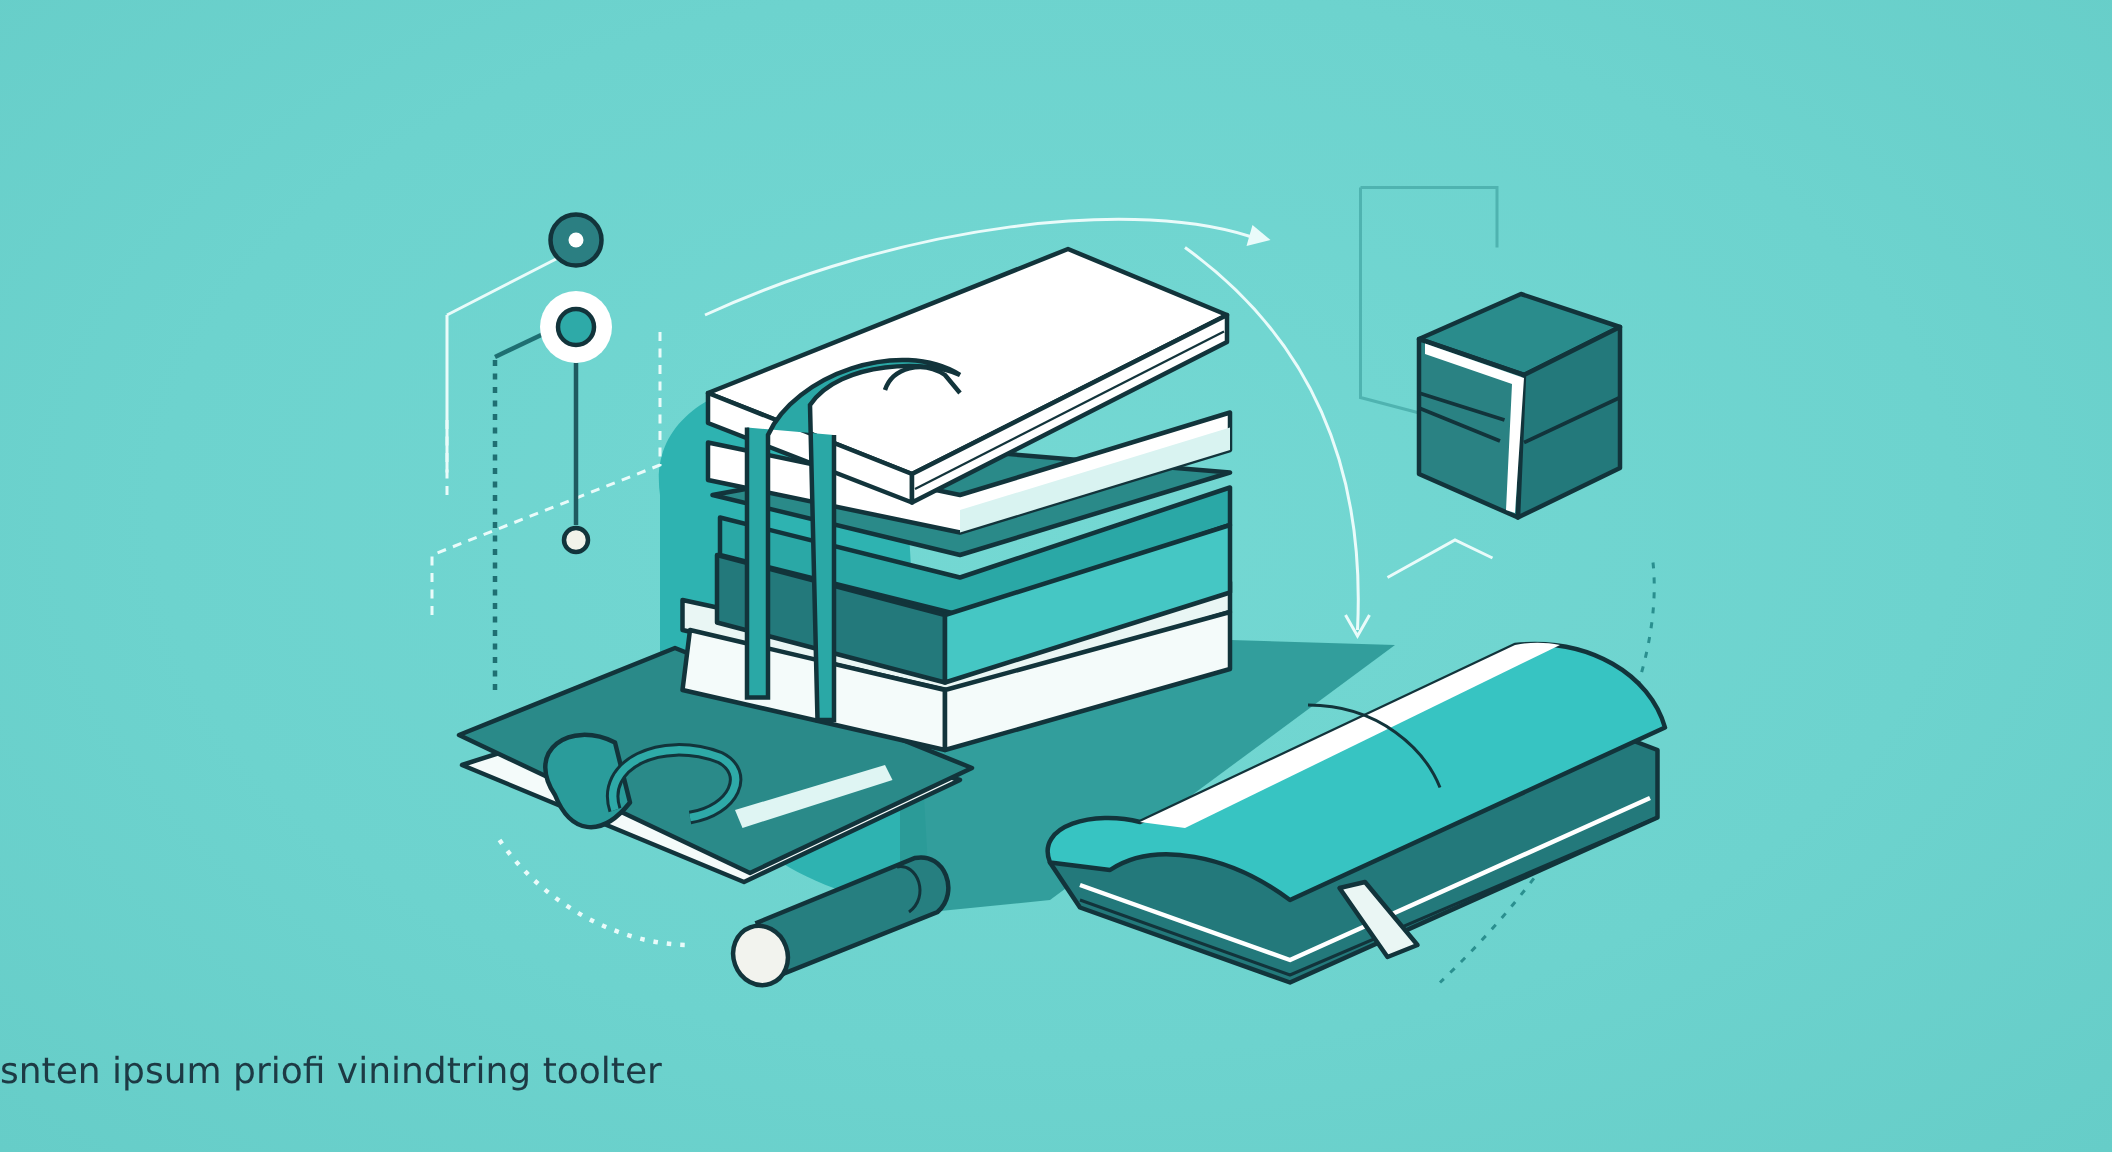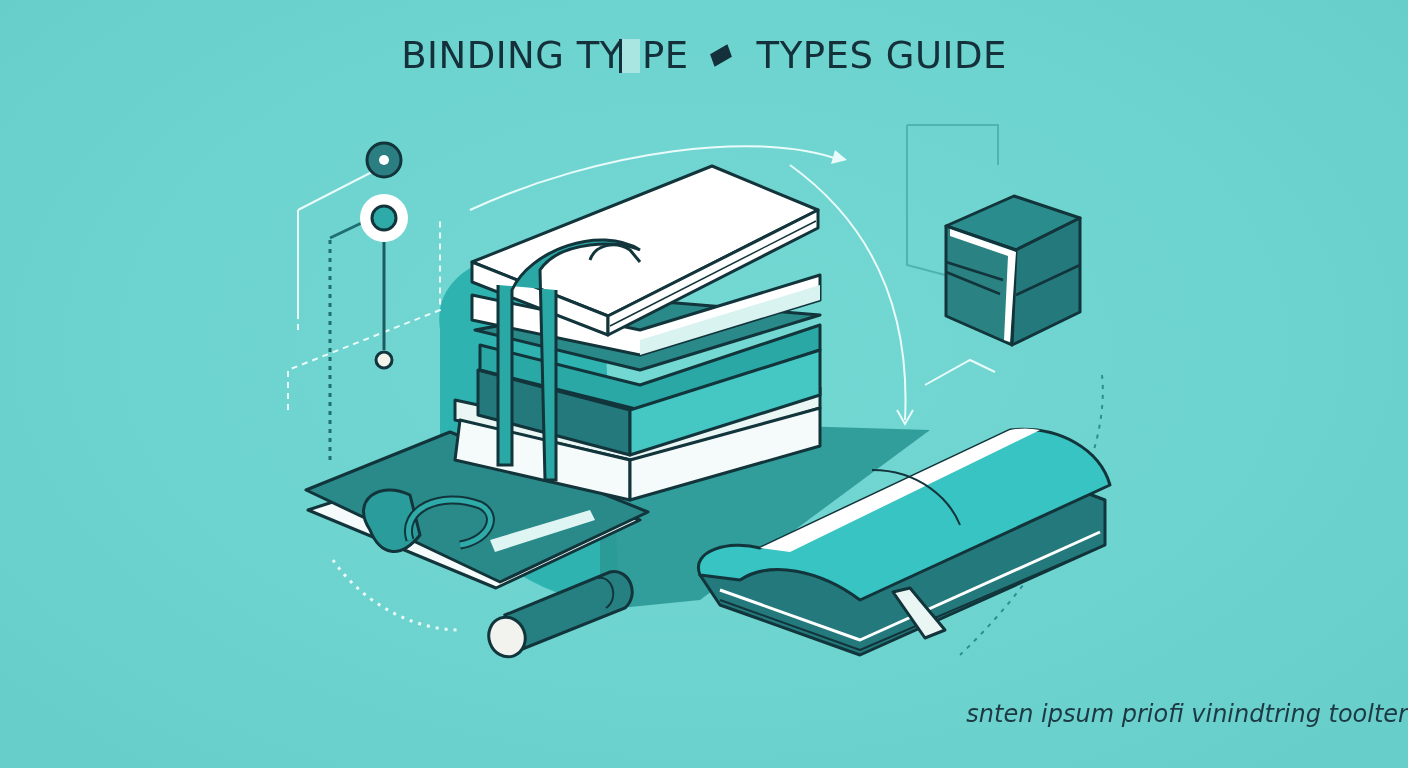--- a/index.html
+++ b/index.html
@@ -1,31 +1,28 @@
 <!DOCTYPE html>
 <html><head>
 <meta charset="utf-8">
 <style>
   html,body{margin:0;padding:0;}
   body{width:1408px;height:768px;overflow:hidden;background:#6fd5d0;font-family:"DejaVu Sans","Liberation Sans",sans-serif;}
   .canvas{position:relative;width:1408px;height:768px;background:radial-gradient(ellipse at 50% 45%,#74d8d3 0%,#6dd3ce 60%,#66cdc8 100%);}
   .title{position:absolute;top:34px;left:0;width:1408px;text-align:center;font-size:37px;letter-spacing:0.5px;color:#14303a;font-family:"DejaVu Sans",sans-serif;white-space:nowrap;}
   .title .glitch{display:inline-block;width:18px;height:34px;background:#a9e6e2;vertical-align:-5px;margin:0 2px 0 -4px;border-left:3px solid #14303a;}
   .title .diamond{display:inline-block;width:20px;height:13px;background:#14303a;transform:rotate(-30deg) skewX(-10deg);margin:0 26px 0 22px;vertical-align:6px;}
-  .caption{position:absolute;top:700px;left:0;width:1408px;text-align:right;font-size:24px;color:#1d3a44;font-family:"DejaVu Sans",sans-serif;font-style:italic;}
+  .caption{position:absolute;top:700px;left:0;width:1408px;text-align:left;font-size:24px;color:#1d3a44;font-family:"DejaVu Sans",sans-serif;}
   svg.art{position:absolute;left:0;top:0;}
 </style>
 </head>
 <body>
 
 <div class="canvas">
 
-  <div class="title">
-    <span>BINDING TY</span><span class="glitch"></span><span>PE</span><span class="diamond"></span><span>TYPES GUIDE</span>
-  </div>
 
   <svg class="art" width="1408" height="768" viewBox="0 0 1408 768">
 
     <g>
       <path d="M440 330 C 430 260, 520 240, 600 250 L 620 600 C 560 610, 470 560, 440 480 Z" fill="#2eb3b1"></path>
       <path d="M600 420 L 930 430 L 700 600 L 600 610 Z" fill="#2b9896" opacity="0.9"></path>
     </g>
 
     <g fill="none">
       <path d="M470 210 C 600 150, 760 130, 840 160" stroke="#e9fbfa" stroke-width="2"></path>

